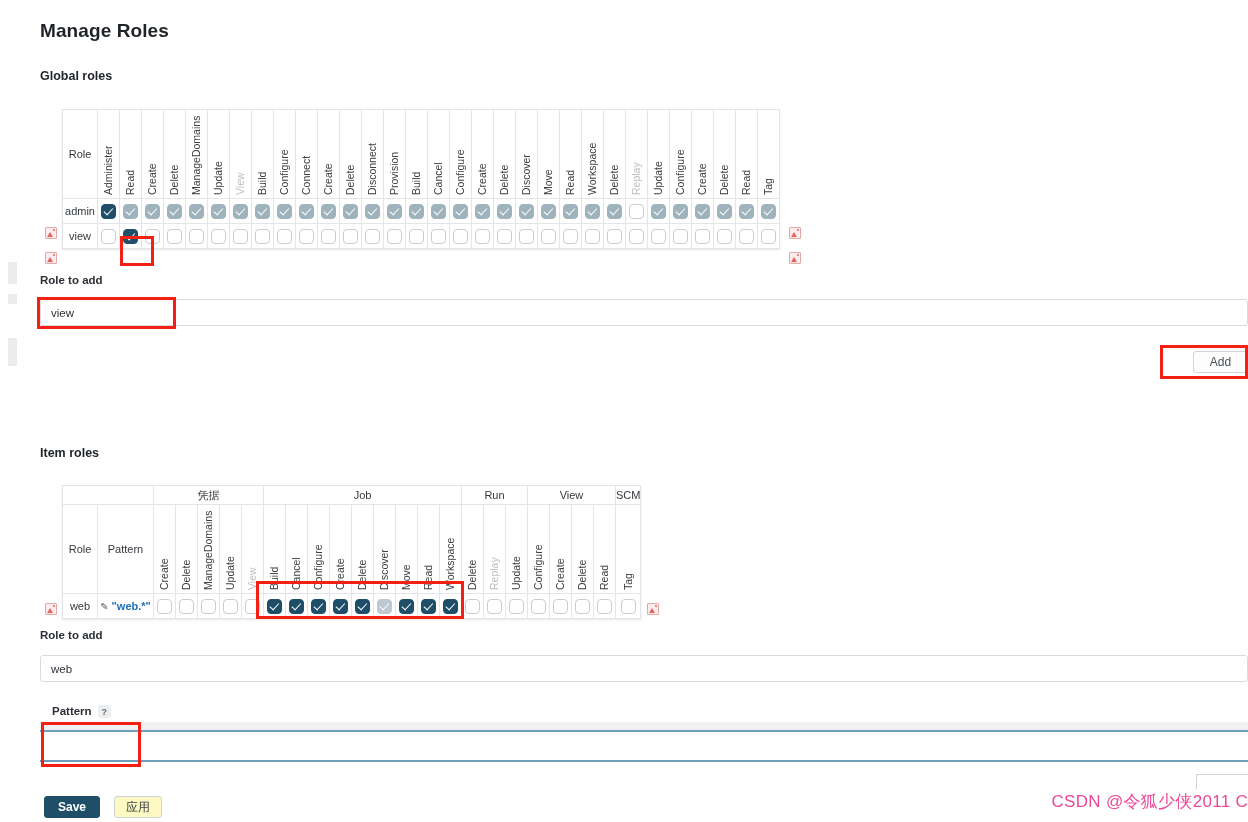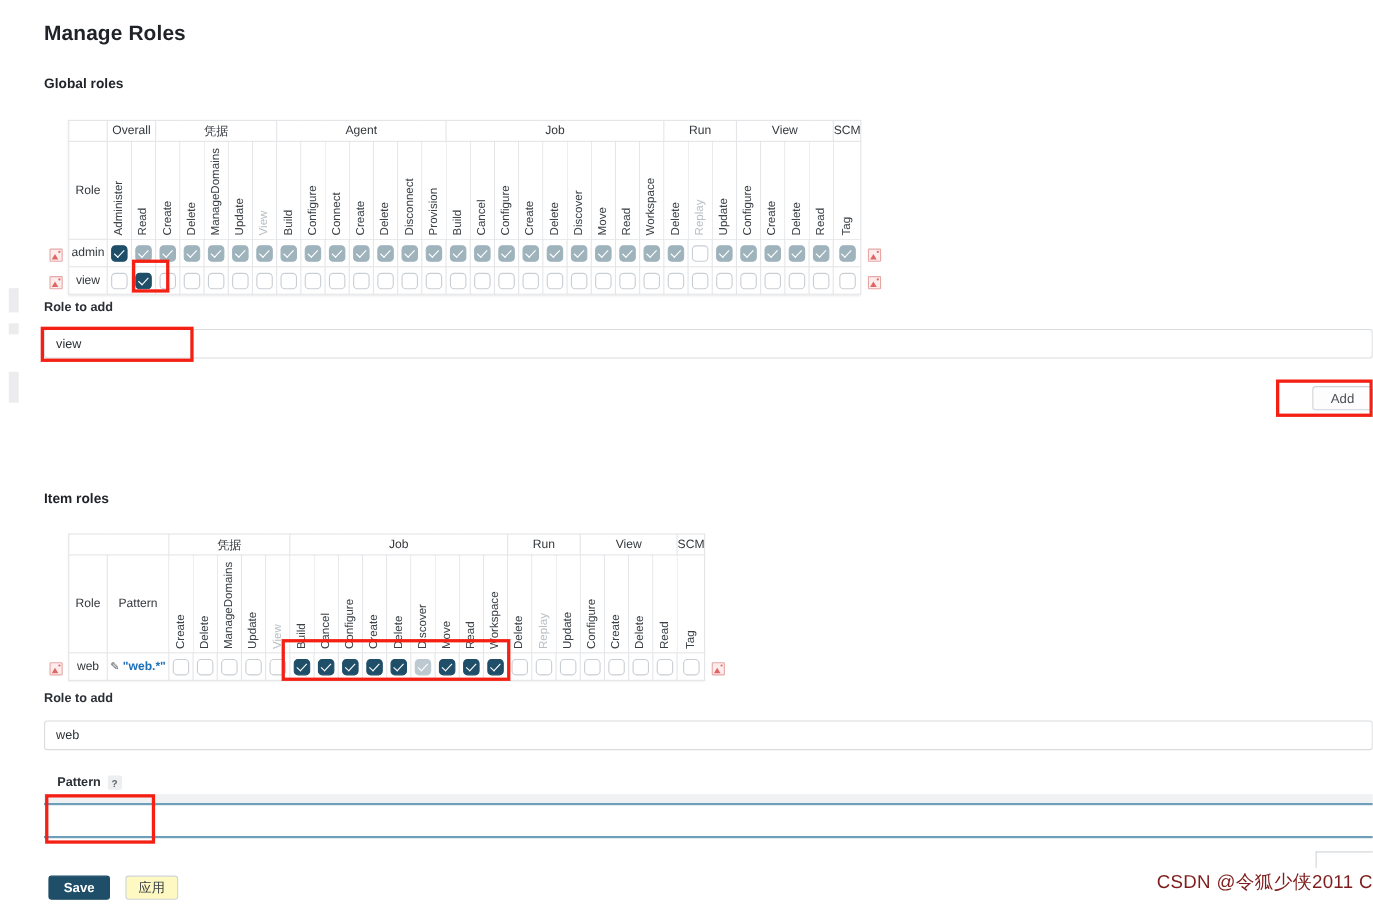--- a/index.html
+++ b/index.html
@@ -113,21 +113,21 @@
     width:13px;height:13px;border-radius:2px;background:#eceef0;
     color:#62686e;font-size:9px;margin-left:6px;vertical-align:middle;
   }
 
   
   .redbox{position:absolute;border:3px solid #f42014;box-sizing:border-box;
           pointer-events:none;background:transparent;}
 
   .watermark{
     position:absolute;right:0px;top:790px;
-    font-size:17px;color:#7f1d1d;white-space:nowrap;
+    font-size:17px;color:#ec4899;white-space:nowrap;
     letter-spacing:.3px;
     margin-left:12px;
   }
   .stub{position:absolute;border:1px solid #d0d4d8;border-bottom:none;background:#fff;}
 </style>
 </head>
 <body>
 
 <div class="page">
 
@@ -135,30 +135,20 @@
   <div class="edge-art b"></div>
   <div class="edge-art c"></div>
 
   <h1 class="title">Manage Roles</h1>
 
   <div class="section-head" id="gr-head">Global roles</div>
   <div class="section-head" id="ir-head">Item roles</div>
 
   <table class="matrix" id="global-matrix" style="left:62px;top:109px;">
       <tbody>
-        <tr>
-          <td class="grp blank" rowspan="1" colspan="1" style="border-left:1px solid #e3e5e8;border-top:1px solid #e3e5e8;border-right:1px solid #e3e5e8;"></td>
-          <td class="grp" colspan="2">Overall</td>
-          <td class="grp" colspan="5">凭据</td>
-          <td class="grp" colspan="7">Agent</td>
-          <td class="grp" colspan="9">Job</td>
-          <td class="grp" colspan="3">Run</td>
-          <td class="grp" colspan="4">View</td>
-          <td class="grp" colspan="1">SCM</td>
-        </tr>
         <tr>
           <td class="corner" style="width:34px;">Role</td>
           <td class="vcol">
             <span class="">Administer</span>
           </td>
           <td class="vcol">
             <span class="">Read</span>
           </td>
           <td class="vcol">
             <span class="">Create</span>

